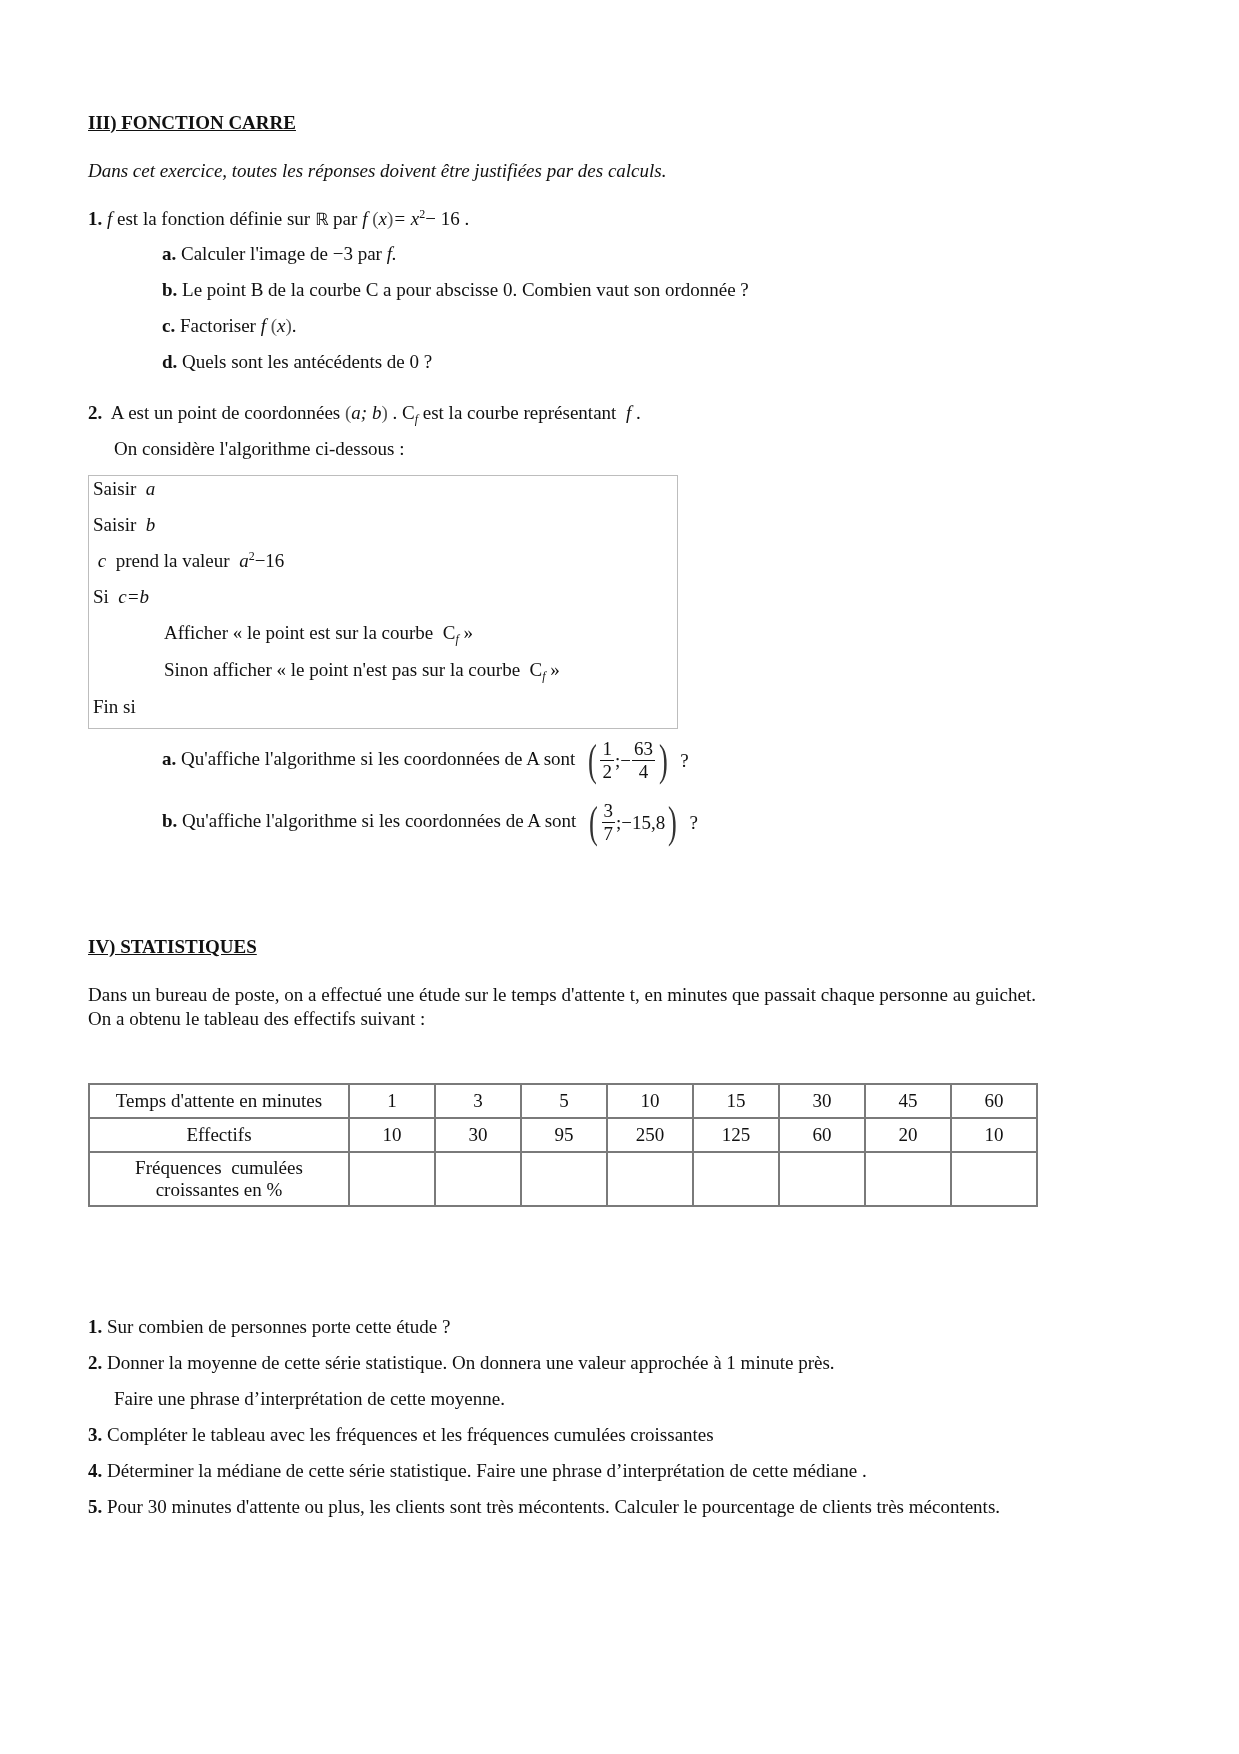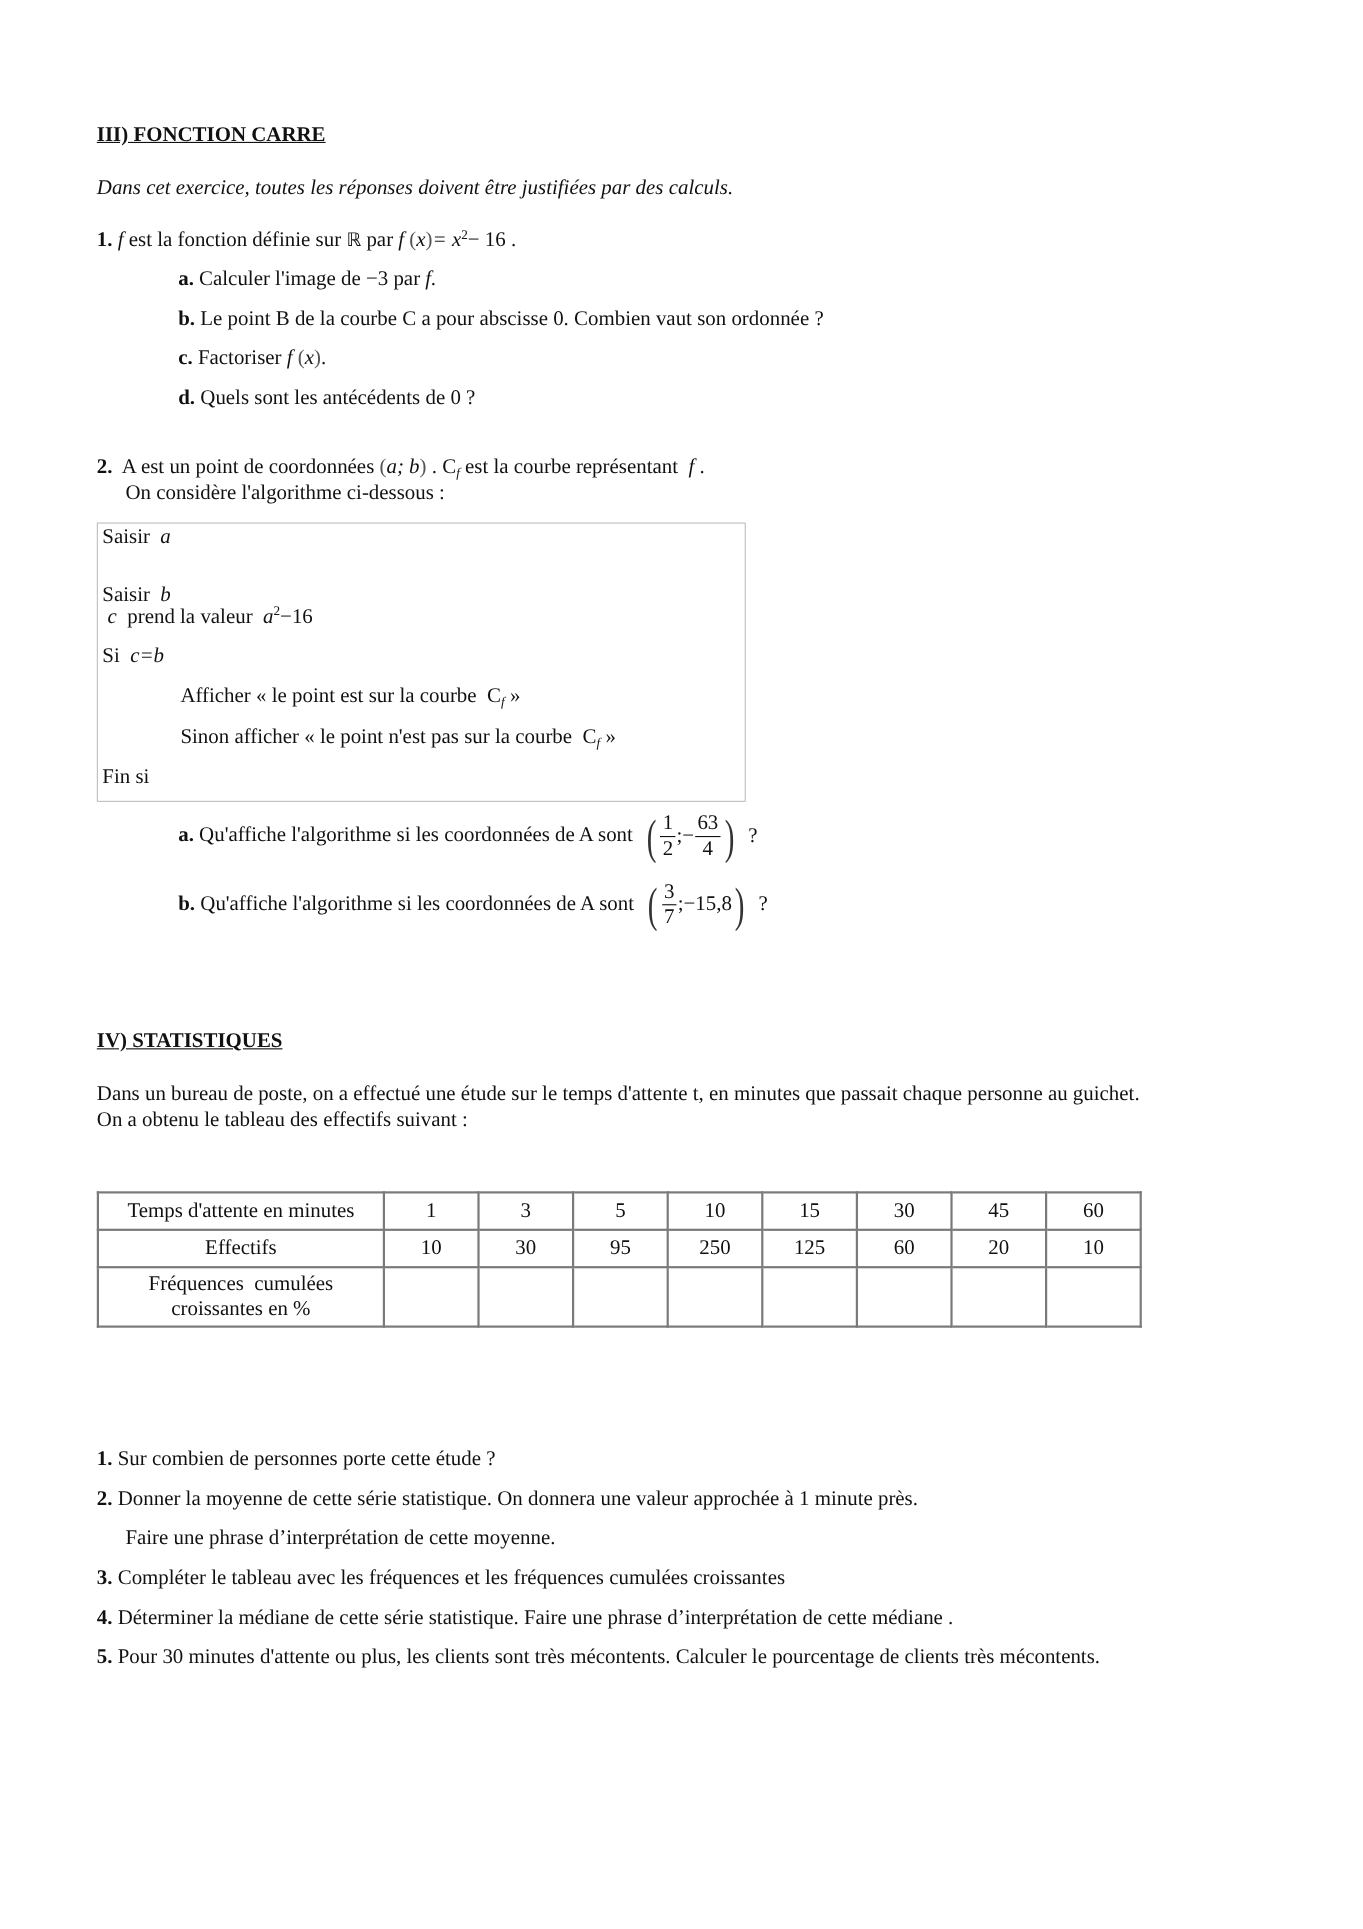--- a/index.html
+++ b/index.html
@@ -71,37 +71,37 @@
 <div class="abs" style="left:162px; top:315px;text-align:center;">
   <b>c.</b>
   <span>Factoriser</span>
   <i class="m">f</i> <span class="paren">(</span><i class="m">x</i><span class="paren">)</span><span>.</span>
 </div>
 <div class="abs" style="left:162px; top:351px;">
   <b>d.</b>
   <span>Quels sont les antécédents de 0 ?</span>
 </div>
 
-<div class="abs" style="left:88px; top:402px;margin-top:12px;">
+<div class="abs" style="left:88px; top:402px;">
   <b>2.</b>&nbsp;
   <span>A est un point de coordonnées</span>
   <span class="paren">(</span><i class="m">a; b</i><span class="paren">)</span>
   <span>. C</span><sub>f</sub>
   <span>est la courbe représentant</span>
   &nbsp;<i class="m">f</i>
   <span>.</span>
 </div>
 <div class="abs" style="left:114px; top:438px;">On considère l'algorithme ci-dessous :</div>
 
 <div class="algo">
   <div class="line" style="top:2px;">
     <span>Saisir</span>&nbsp;
     <i class="m">a</i>
   </div>
-  <div class="line" style="top:54px;">
+  <div class="line" style="top:38px;">
     <span>Saisir</span>&nbsp;
     <i class="m">b</i>
   </div>
   <div class="line" style="top:74px;">
     &nbsp;<i class="m">c</i>&nbsp;
     <span>prend la valeur</span>&nbsp;
     <i class="m">a</i><sup>2</sup><span>−16</span>
   </div>
   <div class="line" style="top:110px;">
     <span>Si</span>&nbsp;

